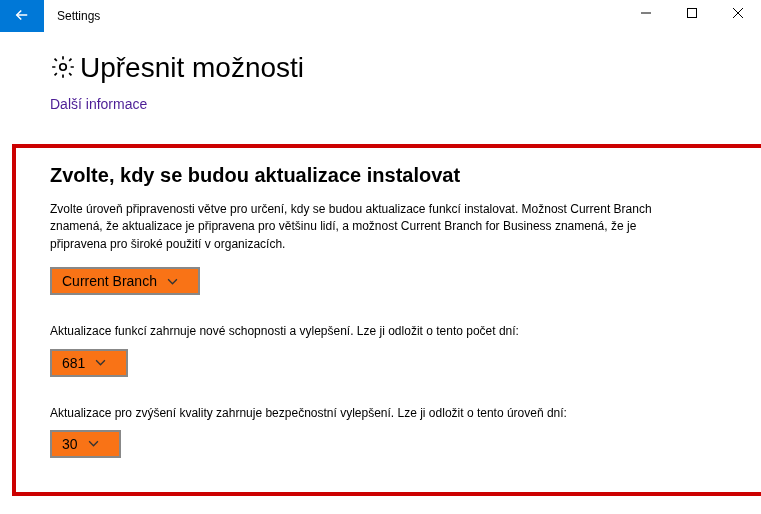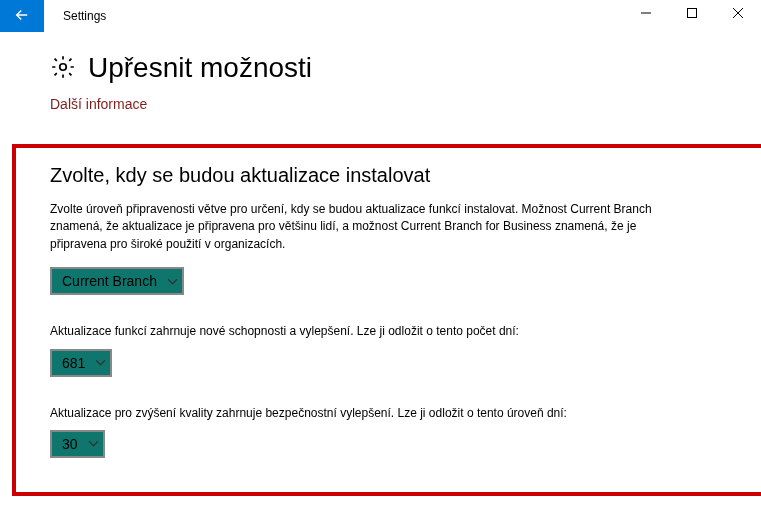--- a/index.html
+++ b/index.html
@@ -23,21 +23,21 @@
     height: 32px;
     background: #0078d7;
     display: flex;
     align-items: center;
     justify-content: center;
     color: #fff;
     cursor: default;
   }
   .back-btn svg { width: 18px; height: 18px; }
   .title-text {
-    padding-left: 19px;
+    padding-left: 13px;
     font-size: 12px;
     line-height: 32px;
     color: #000;
   }
   .winbtns {
     margin-left: auto;
     display: flex;
     height: 28px;
   }
   .winbtn {
@@ -49,61 +49,61 @@
     font-size: 12px;
     font-family: "Segoe UI", sans-serif;
   }
   .winbtn svg { width: 10px; height: 10px; }
   .content {
     padding: 20px 28px 0 50px;
   }
   .page-header {
     display: flex;
     align-items: center;
-    gap: 12px;
+    gap: 4px;
     margin-bottom: 12px;
   }
   .gear-icon svg { width: 26px; height: 26px; }
   .page-title {
     font-size: 28px;
     font-weight: 400;
   }
   .link {
-    color: #7f1d1d;
+    color: #4c1d95;
     font-size: 14px;
     margin-bottom: 18px;
     display: inline-block;
     cursor: pointer;
   }
   .highlight-box {
     border: 4px solid #cc0000;
     margin: 14px -38px 0 -38px;
     padding: 16px 34px 18px 34px;
   }
   .section-title {
     font-size: 20px;
-    font-weight: 400;
+    font-weight: 700;
     margin-bottom: 14px;
   }
   .body-text {
     font-size: 12px;
     line-height: 1.45;
     margin-bottom: 14px;
     max-width: 640px;
   }
   .dropdown {
     border: 2px solid #888;
     display: inline-flex;
     align-items: center;
-    padding: 4px 4px 4px 10px;
+    padding: 4px 20px 4px 10px;
     font-size: 14px;
     gap: 10px;
     margin-bottom: 28px;
     cursor: default;
-    background: #0f766e;
+    background: #f97316;
   }
   .dropdown .chev { display: flex; align-items: center; }
   .dropdown .chev svg { width: 11px; height: 11px; }
   .tight { margin-bottom: 8px; }
 </style>
 </head>
 <body>
 
 <div class="titlebar">
   <div class="back-btn">

